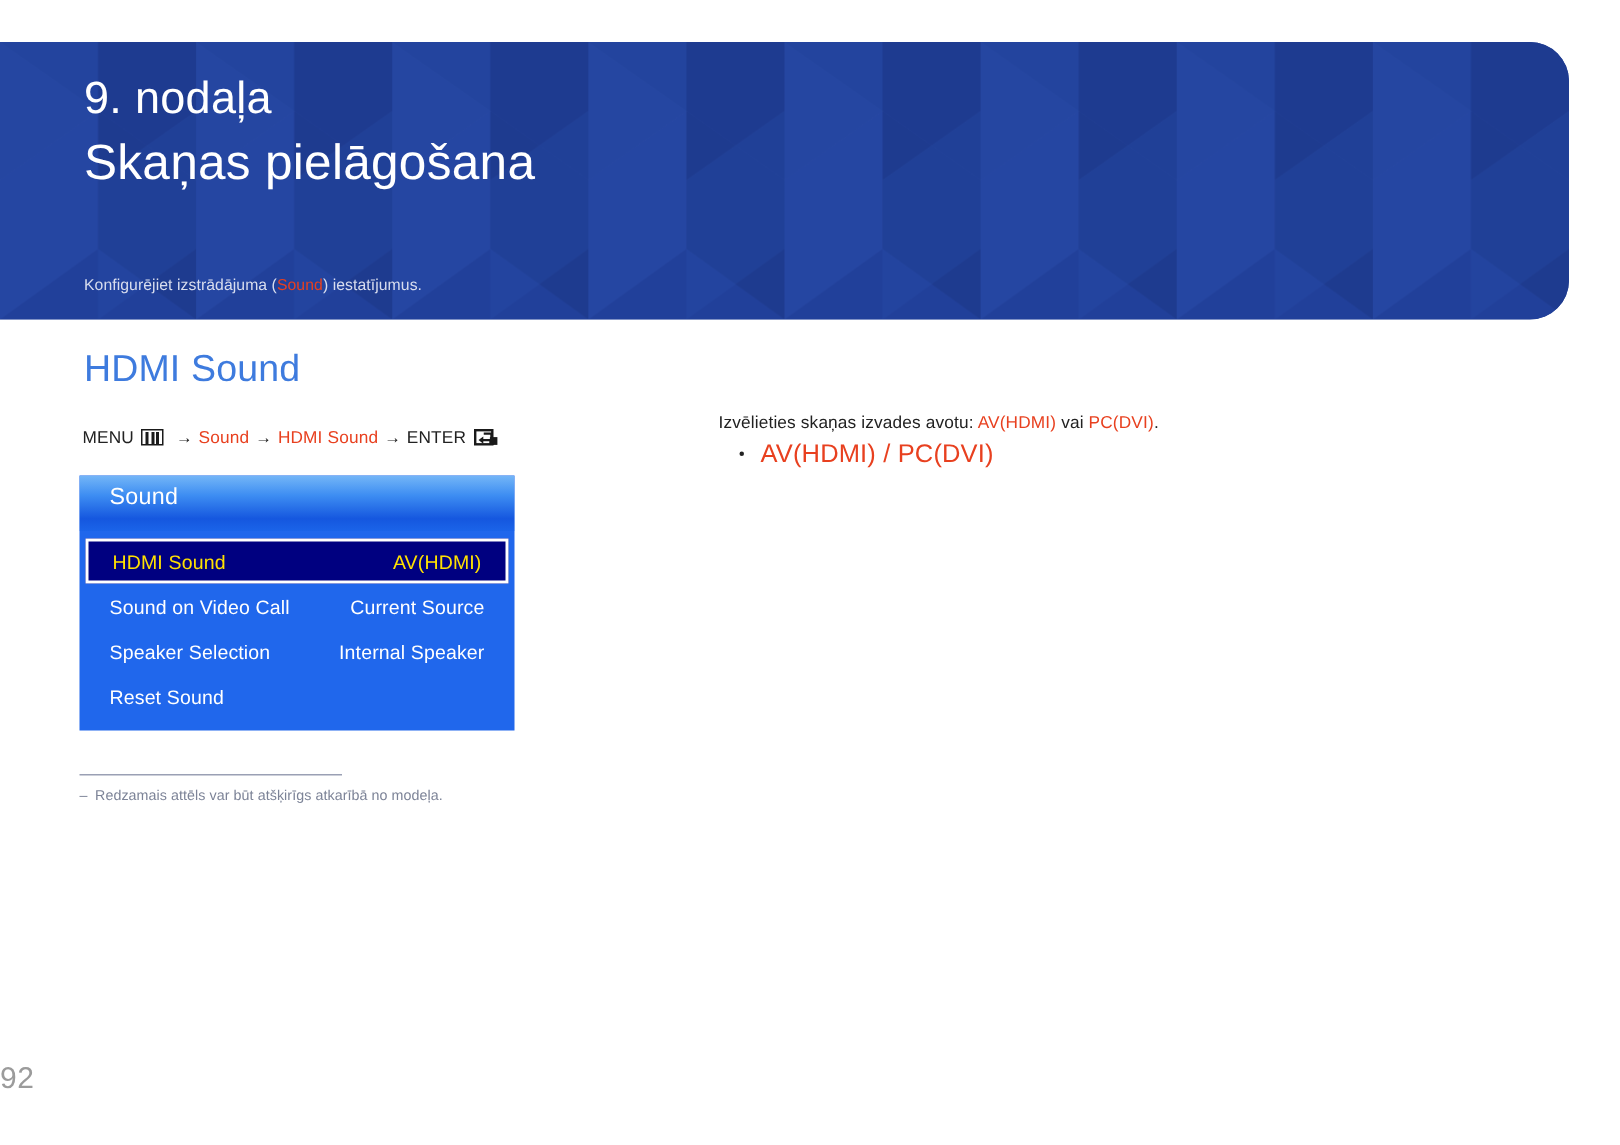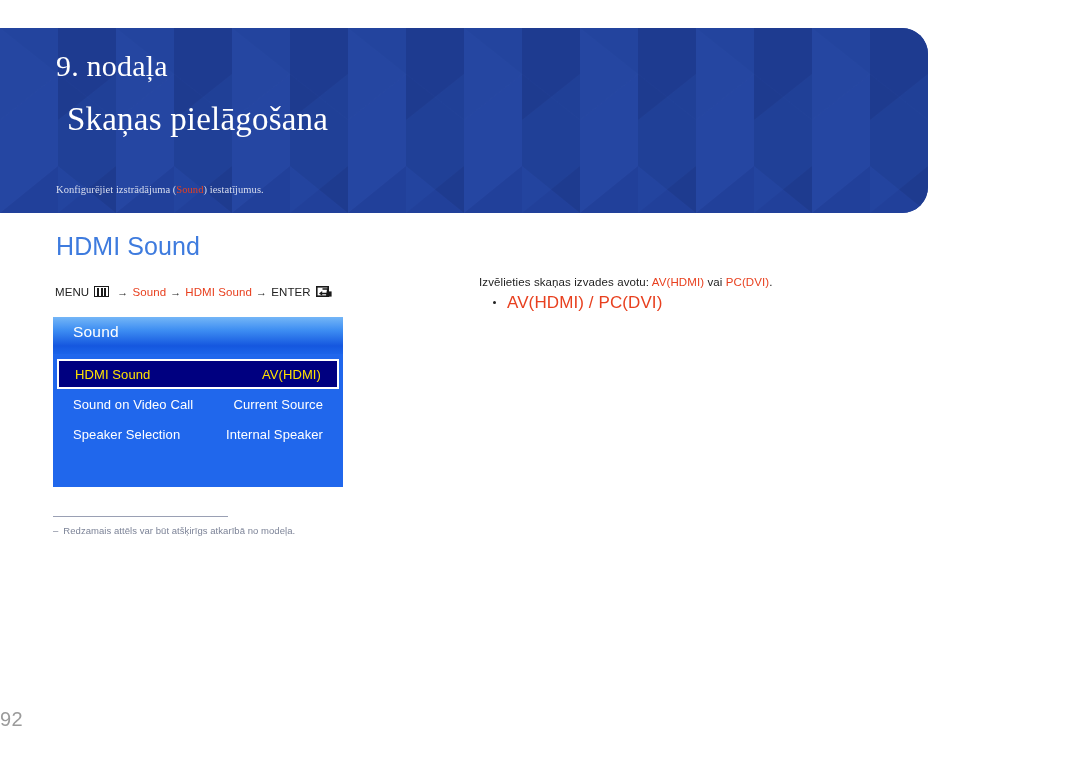--- a/index.html
+++ b/index.html
@@ -13,26 +13,25 @@
     font-family: "Liberation Sans", sans-serif;
     overflow: hidden;
     position: relative;
   }
 
   
   #header-banner {
     position: absolute;
     left: 0;
     top: 28px;
-    width: 928px;
+    width: 1046px;
     height: 185px;
     border-radius: 0 26px 26px 0;
     overflow: hidden;
     background: #21409A;
-    font-family: Liberation Serif, serif;
   }
   #header-pattern {
     position: absolute;
     inset: 0;
     width: 100%;
     height: 100%;
   }
   #header-text-block {
     position: absolute;
     left: 56px;
@@ -47,21 +46,21 @@
     line-height: 40px;
     margin: 0;
     padding: 0;
   }
   .chapter-line2 {
     font-size: 33px;
     font-weight: normal;
     color: #ffffff;
     letter-spacing: 0.2px;
     line-height: 44px;
-    margin: 11px;
+    margin: 0;
     padding: 0;
   }
   #header-subtitle {
     position: absolute;
     left: 56px;
     top: 156px;
     font-size: 10.5px;
     color: #d8ddee;
     z-index: 3;
     letter-spacing: 0.05px;
@@ -328,20 +327,24 @@
     <div class="osd-row">
       <span class="osd-row-label">Sound on Video Call</span>
       <span class="osd-row-value">Current Source</span>
     </div>
 
     <div class="osd-row">
       <span class="osd-row-label">Speaker Selection</span>
       <span class="osd-row-value">Internal Speaker</span>
     </div>
 
+    <div class="osd-row">
+      <span class="osd-row-label">Reset Sound</span>
+      <span class="osd-row-value"></span>
+    </div>
 
   </div>
 </div>
 
 <div id="right-col">
   <div id="right-intro">
     <span>Izvēlieties skaņas izvades avotu: </span><span class="hl">AV(HDMI)</span><span> vai </span><span class="hl">PC(DVI)</span><span>.</span>
   </div>
   <div id="right-bullets">
     <div class="bullet-item">AV(HDMI) / PC(DVI)</div>

